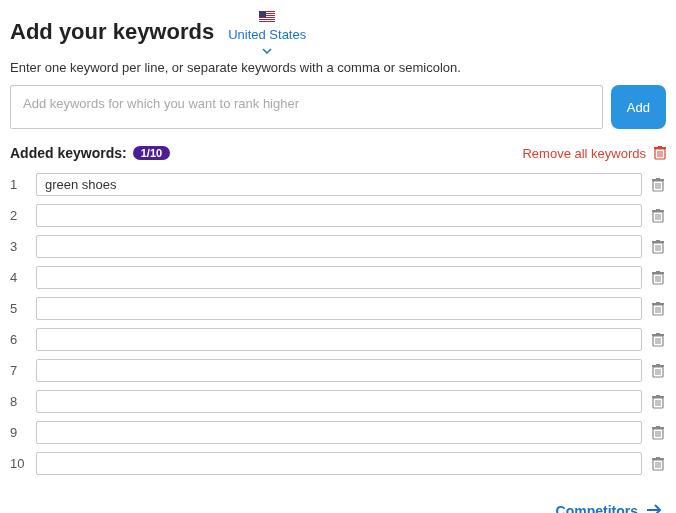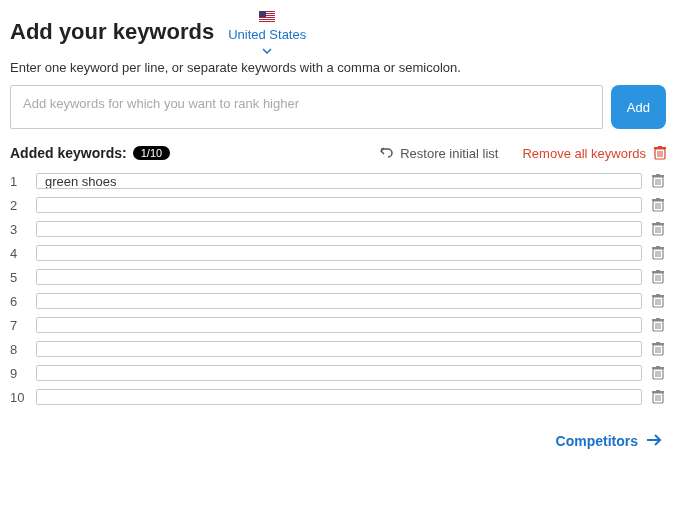--- a/index.html
+++ b/index.html
@@ -77,26 +77,26 @@
     align-items: center;
     margin-bottom: 12px;
   }
   .added-label {
     font-weight: 700;
     font-size: 14px;
     color: #222;
   }
   .count-pill {
     display: inline-block;
-    background: #000000;
+    background: #4c1d95;
     color: #fff;
     border-radius: 10px;
     padding: 1px 8px;
     font-size: 11px;
-    font-weight: 400;
+    font-weight: 700;
     margin-left: 6px;
   }
   .spacer { flex: 1; }
   .restore {
     display: inline-flex;
     align-items: center;
     gap: 6px;
     color: #555;
     cursor: pointer;
     margin-right: 24px;
@@ -122,21 +122,21 @@
     text-align: left;
     color: #555;
     font-size: 13px;
   }
   .kw-input {
     flex: 1;
     border: 1px solid #c9c9c9;
     border-radius: 2px;
     padding: 4px 8px;
     font-size: 13px;
-    height: 16px;
+    height: 23px;
     color: #333;
   }
   .kw-del {
     width: 16px;
     display: flex;
     justify-content: center;
     cursor: pointer;
   }
   .trash svg { display:block; }
   .footer {
@@ -185,29 +185,20 @@
 
 <div class="add-row">
   <textarea class="add-textarea" placeholder="Add keywords for which you want to rank higher" style=""></textarea>
   <button class="add-btn">Add</button>
 </div>
 
 <div class="row2">
   <span class="added-label">Added keywords:</span>
   <span class="count-pill">1/10</span>
   <span class="spacer"></span>
-  <span class="restore">
-    <span>
-      <svg width="14" height="12" viewBox="0 0 14 12">
-        <path d="M4 2 L1 5 L4 8" stroke="#555" stroke-width="1.5" fill="none"></path>
-        <path d="M1 5 H8 A4 4 0 0 1 8 13" stroke="#555" stroke-width="1.5" fill="none" transform="translate(0,-2)"></path>
-      </svg>
-    </span>
-    <span>Restore initial list</span>
-  </span>
   <span class="remove-all">
     <span>Remove all keywords</span>
     <span class="trash">
       <svg width="12" height="14" viewBox="0 0 12 14">
         <rect x="1" y="3" width="10" height="10" rx="1" fill="none" stroke="#d9432f" stroke-width="1.2"></rect>
         <rect x="0" y="1" width="12" height="2" fill="#d9432f"></rect>
         <rect x="4" y="0" width="4" height="1.5" fill="#d9432f"></rect>
         <line x1="4" y1="5" x2="4" y2="11" stroke="#d9432f" stroke-width="1"></line>
         <line x1="6" y1="5" x2="6" y2="11" stroke="#d9432f" stroke-width="1"></line>
         <line x1="8" y1="5" x2="8" y2="11" stroke="#d9432f" stroke-width="1"></line>

